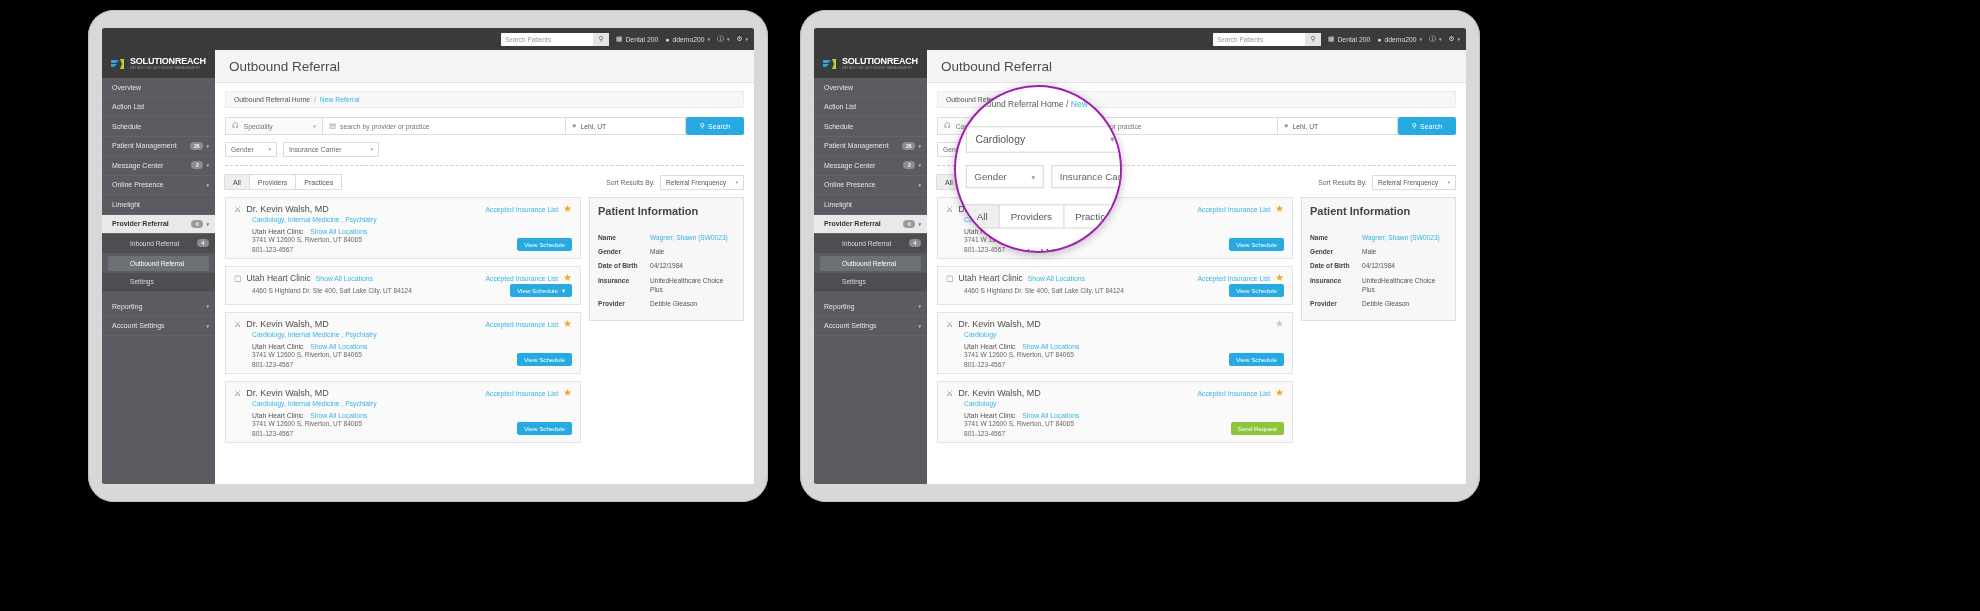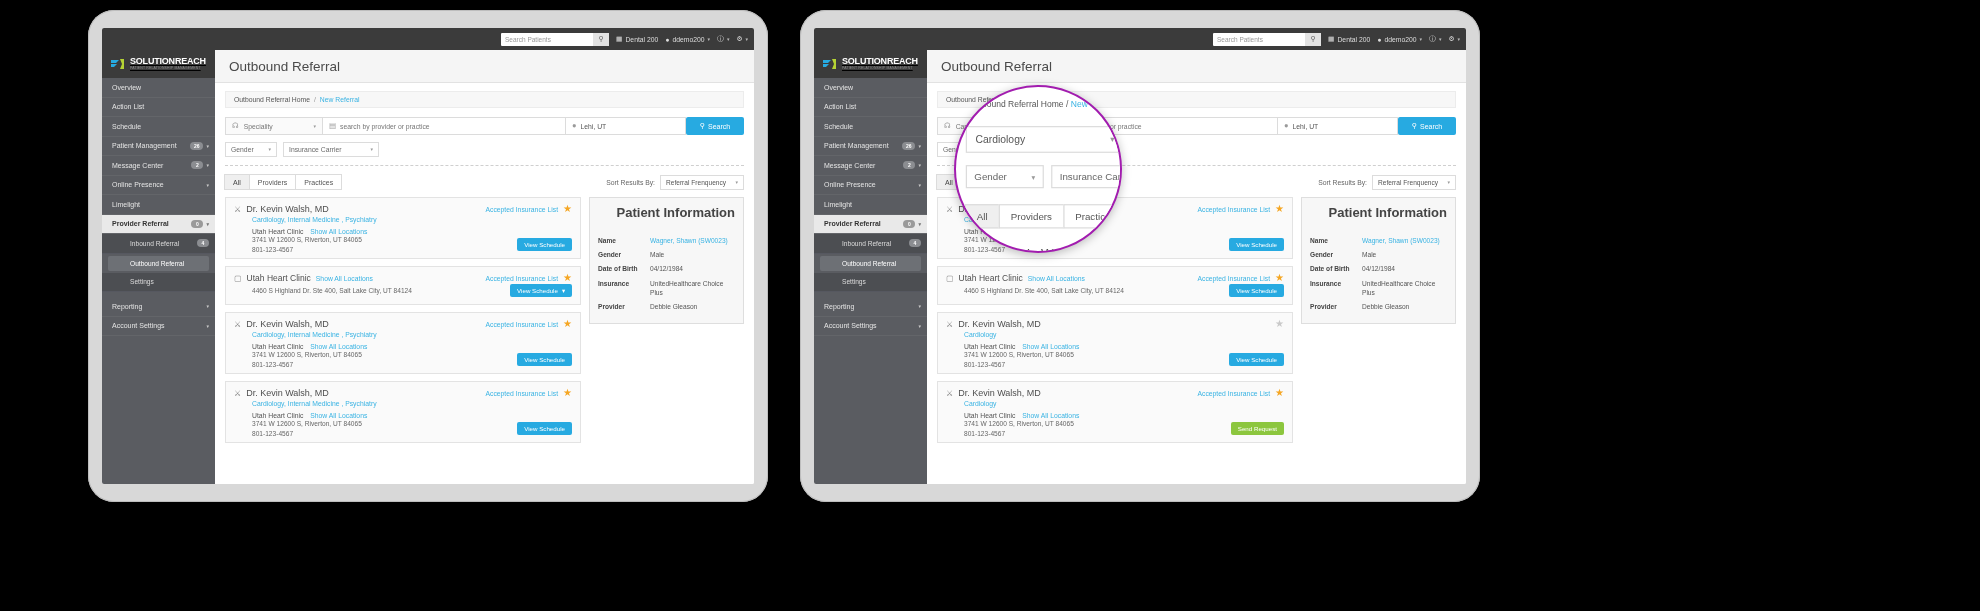--- a/index.html
+++ b/index.html
@@ -26,21 +26,21 @@
      display:flex; align-items:center; justify-content:center; color:#666; font-size:7px; }
   .tb-item { color:#ddd; font-size:6.8px; display:flex; align-items:center; gap:3px; }
   .tb-item .car { font-size:5px; color:#bbb; }
 
   
   .body { display:flex; height:calc(100% - 22px); }
 
   
   .sidebar { width:113px; background:#5a5c61; flex:none; }
   .brand { height:28px; background:#3b3b3b; display:flex; align-items:center;
-     padding-left:8px; gap:4px;text-decoration:underline; }
+     padding-left:8px; gap:4px; }
   .logo-sq { width:16px; height:15px; background:#3b3b3b; position:relative; }
   .brand-txt { line-height:1; }
   .brand-txt .b1 { color:#fff; font-size:9px; font-weight:bold; letter-spacing:-.2px; display:block;}
   .brand-txt .b2 { color:#8e8e8e; font-size:3.4px; letter-spacing:.2px; display:block; margin-top:1px;}
   .nav-item { height:19.5px; display:flex; align-items:center; padding:0 6px 0 10px;
      border-bottom:1px solid #636569; color:#e4e4e4; font-size:7px; justify-content:space-between; }
   .nav-item .lbl { white-space:nowrap; }
   .nav-item.active { background:#e9e9e9; color:#333; font-weight:bold; }
   .nav-right { display:flex; align-items:center; gap:3px; }
   .badge { background:#8b8d91; color:#fff; font-size:5px; border-radius:7px;
@@ -109,21 +109,21 @@
   .star { font-size:10px; color:#f5a623; line-height:1; }
   .star.grey { color:#c9c9c9; }
   .vbtn { position:absolute; right:8px; bottom:7px; background:#27aae1; color:#fff;
      font-size:6.2px; border-radius:2px; padding:3px 7px; display:flex; align-items:center; gap:4px;}
   .vbtn.green { background:#8cc63e; }
   .card.practice .cname { font-size:8.5px; }
   .card.practice .pico { color:#8b8b8b; font-size:8px; }
 
   .pinfo { width:155px; border:1px solid #dedede; background:#f7f7f7; padding:7px 8px;
      align-self:flex-start; }
-  .pinfo h4 { font-size:13px; color:#444; margin-bottom:16px;text-align:right; }
+  .pinfo h4 { font-size:11px; color:#444; margin-bottom:16px; }
   .pi-row { display:flex; font-size:6.6px; margin-bottom:5px; line-height:1.4; }
   .pi-k { width:52px; color:#444; font-weight:bold; flex:none; }
   .pi-v { color:#555; }
   .pi-v.lnk { color:#39b3e3; }
 
   
   .lens { position:absolute; left:140px; top:57px; width:168px; height:168px;
      border-radius:50%; background:#fff; border:2px solid #a21caf;
      box-shadow:0 2px 10px rgba(0,0,0,.25); overflow:hidden; z-index:20; }
   .lens-in { position:absolute; left:-36px; top:-30px; width:290px; height:240px;

